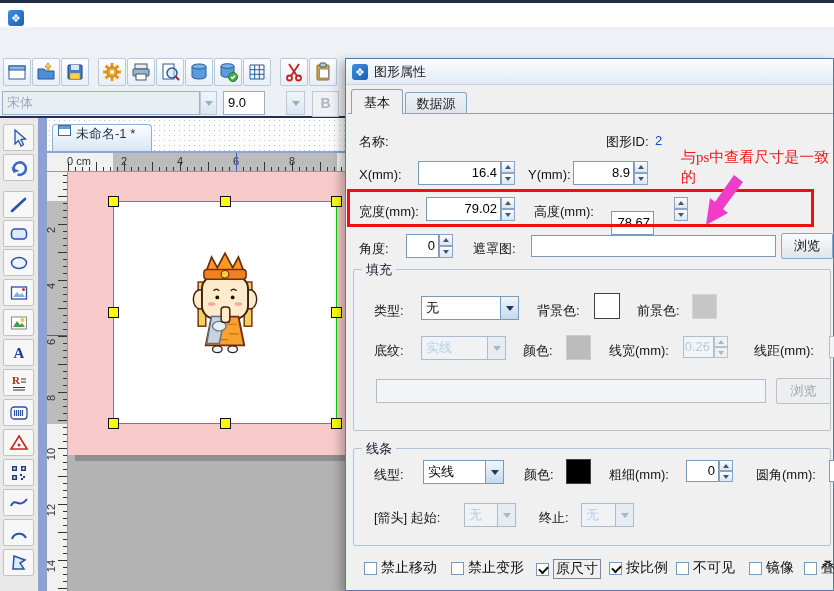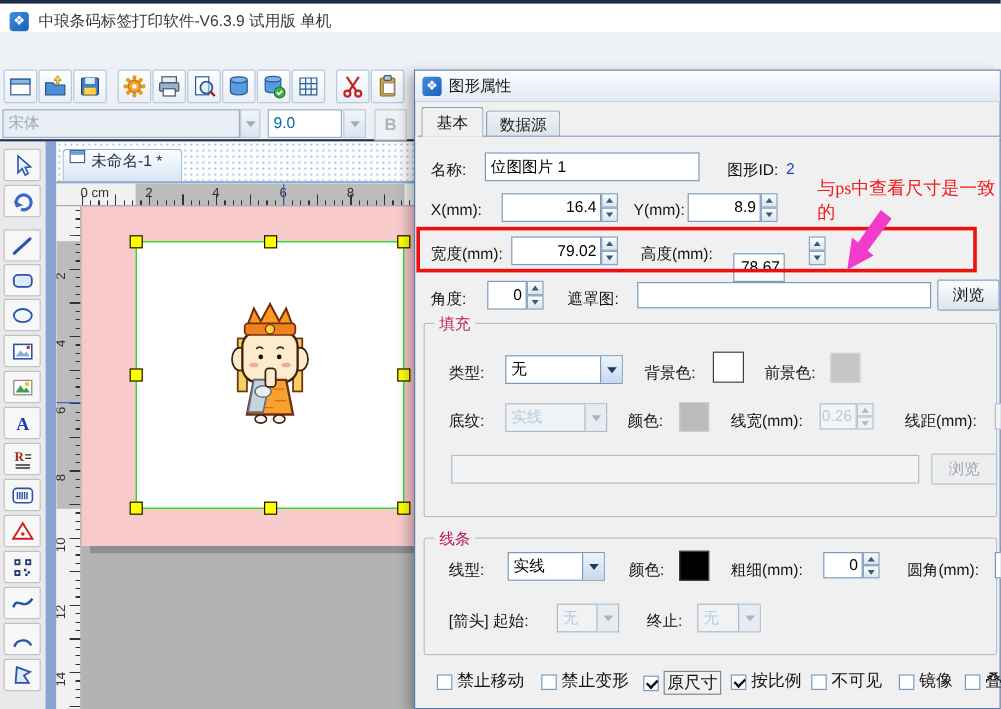--- a/index.html
+++ b/index.html
@@ -65,21 +65,21 @@
   .combo .val{position:absolute;left:4px;top:0;line-height:22px;color:#000;}
   .combo .arr{position:absolute;right:0;top:0;bottom:0;width:17px;background:linear-gradient(#eef5fc,#c4daee);border-left:1px solid #7a9ab8;display:flex;align-items:center;justify-content:center;}
   .combo .arr i{display:block;width:0;height:0;border-left:4px solid transparent;border-right:4px solid transparent;border-top:5px solid #223a5a;}
   .combo.dis{border-color:#a8bcce;background:#f0f2f4;}
   .combo.dis .val{color:#b4cee6;}
   .combo.dis .arr{background:#e8ecf0;border-left-color:#a8bcce;}
   .combo.dis .arr i{border-top-color:#a8b8c8;}
   .pushbtn{position:absolute;box-sizing:border-box;border:1px solid #8aa4c4;border-radius:2px;background:linear-gradient(#fafbfc,#dfe5ec);font-size:13px;color:#111;text-align:center;}
   .pushbtn.dis{color:#a2a6aa;border-color:#b6c2cc;background:#eceef0;}
   .group{position:absolute;border:1px solid #b4c4d4;border-radius:2px;box-sizing:border-box;}
-  .group>b{position:absolute;top:-9px;left:8px;background:#f0f0f0;font-weight:normal;font-size:13px;padding:0 4px;color:#be185d;}
+  .group>b{position:absolute;top:-9px;left:8px;background:#f0f0f0;font-weight:normal;font-size:13px;padding:0 4px;color:#0f172a;}
   .swatch{position:absolute;box-sizing:border-box;}
   .cbrow-item{position:absolute;display:flex;align-items:center;}
   .cb{width:13px;height:13px;background:#fff;border:1px solid #7a9ab8;box-sizing:border-box;position:relative;}
   .cb.checked::after{content:"";position:absolute;left:2px;top:2px;width:7px;height:4px;border-left:2px solid #111;border-bottom:2px solid #111;transform:rotate(-45deg);}
   .cbl{font-size:14px;color:#111;margin-left:4px;white-space:nowrap;}
   .cbl.focus{border:1px solid #7a8a9a;padding:0 2px;}
   
   .redrect{left:347px;top:189px;width:467px;height:38px;border:3px solid #ee1010;box-sizing:border-box;z-index:30;}
   .ann{z-index:31;font-size:15px;color:#f01818;white-space:nowrap;font-family:Liberation Serif, serif;}
   .ticks-h-min,.ticks-h-maj{position:absolute;left:21px;right:0;}
@@ -89,21 +89,20 @@
   .ticks-v-min{top:3px;right:0;width:4px;background:repeating-linear-gradient(180deg,#333 0 1px,transparent 1px 7px);}
   .ticks-v-maj{top:24px;right:0;width:9px;background:repeating-linear-gradient(180deg,#333 0 1px,transparent 1px 28px);}
 </style>
 </head>
 <body>
 
 <div id="app">
 
   <div class="abs titlebar">
     <div class="abs appicon" style="left:8px;top:7px;">❖</div>
-    <div class="abs titletext" style="left:32px;top:3px;">中琅条码标签打印软件-V6.3.9 试用版 单机</div>
   </div>
 
 
   <div class="abs toolbar">
     <div class="tbtn" style="margin-left:3px;">
       <svg width="22" height="22">
           <rect x="3" y="5" width="16" height="13" fill="#fff" stroke="#2a5a9a"></rect>
           <rect x="3" y="5" width="16" height="4" fill="#88b8e8" stroke="#2a5a9a"></rect>
         </svg>
     </div>
@@ -188,21 +187,21 @@
           <rect x="7.5" y="8" width="9" height="9" fill="#fff" stroke="#888"></rect>
         </svg>
     </div>
   </div>
 
   <div class="abs fontbar">
     <div class="abs combo-dis" style="left:2px;top:3px;width:198px;height:24px;">宋体</div>
     <div class="abs dropbtn" style="left:200px;top:3px;width:17px;height:24px;opacity:.6;">
         <i></i>
       </div>
-    <div class="abs combo-dis" style="left:223px;top:3px;width:62px;height:24px;background:#fff;color:#0369a1;">9.0</div>
+    <div class="abs combo-dis" style="left:223px;top:3px;width:42px;height:24px;background:#fff;color:#000000;">9.0</div>
     <div class="abs dropbtn" style="left:286px;top:3px;width:19px;height:24px;opacity:.6;">
         <i></i>
       </div>
     <div class="abs boldbtn" style="left:312px;top:3px;width:25px;height:24px;">B</div>
   </div>
 
   <div class="abs palette">
     <div class="pbtn" style="top:6px;">
         <svg width="20" height="20">
           <path d="M6 2 L6 16 L9.5 12.5 L12 18 L14.5 16.5 L12 11.5 L16.5 11 Z" fill="#e8f0fa" stroke="#2a52a8" stroke-width="1.3"></path>
@@ -375,21 +374,20 @@
   <div class="abs dialog">
     <div class="dlg-title">
       <div class="appicon" style="margin-left:6px;">❖</div>
       <span>图形属性</span>
     </div>
     <div class="tab active">基本</div>
     <div class="tab inactive">数据源</div>
     <div class="dlg-panel"></div>
 
     <span class="lbl" style="left:13px;top:74px;">名称:</span>
-    <div class="field" style="left:58px;top:68px;width:179px;height:24px;line-height:22px;padding-left:4px;">位图图片 1</div>
     <span class="lbl" style="left:260px;top:74px;">图形ID:</span>
     <span class="lbl" style="left:309px;top:74px;color:#2244cc;">2</span>
 
     <span class="lbl" style="left:13px;top:108px;">X(mm):</span>
     <div class="field num" style="left:72px;top:102px;width:83px;height:24px;line-height:22px;">16.4</div>
     <div class="spin" style="left:155px;top:102px;height:24px;">
         <div class="up">
           <i></i>
         </div>
         <div class="dn">

